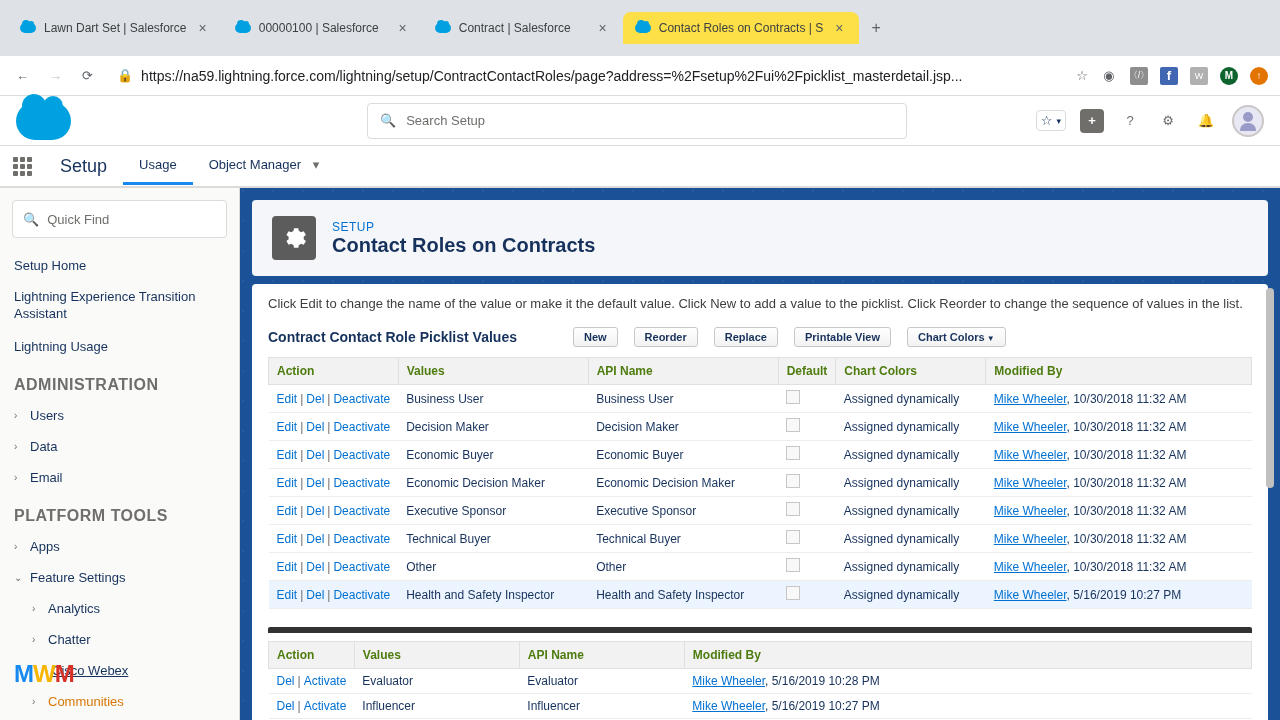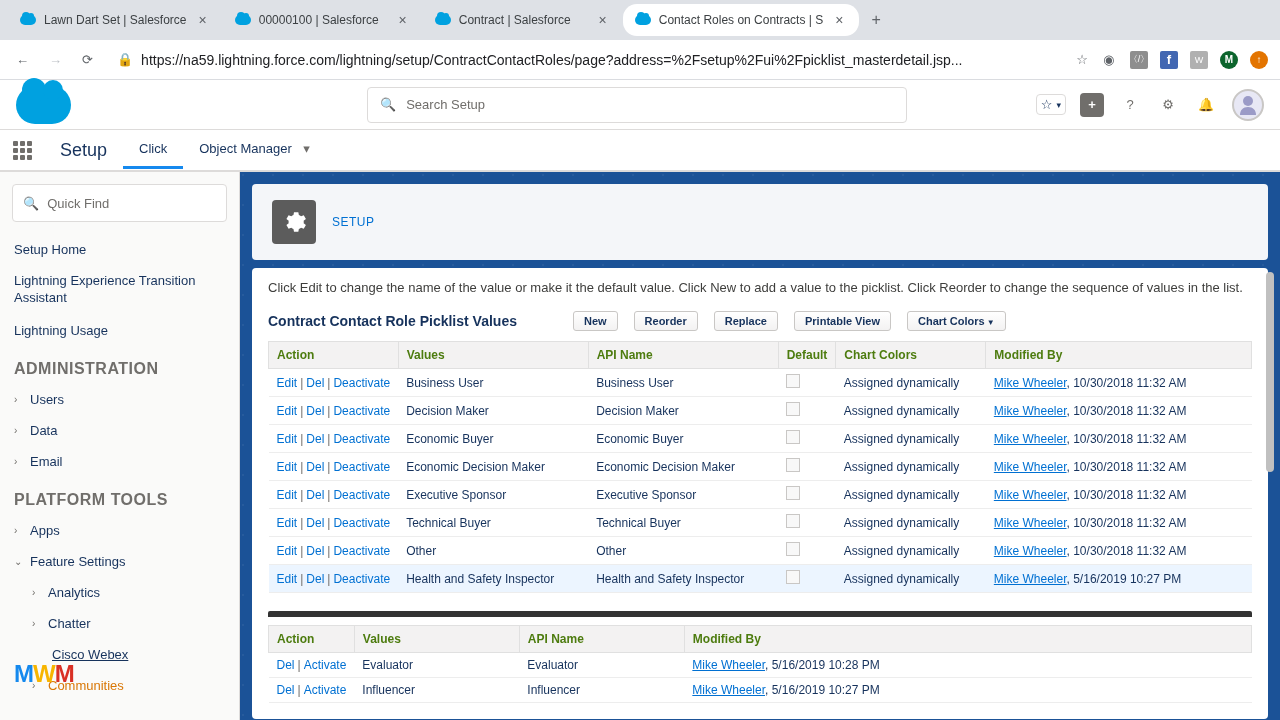--- a/index.html
+++ b/index.html
@@ -1,21 +1,21 @@
 <!DOCTYPE html>
 <html><head>
 <meta charset="utf-8">
 <style>
 * { box-sizing: border-box; margin: 0; padding: 0; }
 body { font-family: -apple-system, BlinkMacSystemFont, "Segoe UI", Arial, sans-serif; font-size: 13px; color: #16325c; background: #fff; overflow: hidden; width: 1280px; height: 720px; }
 
 
-.browser-tabs { height: 40px; background: #dee1e6; display: flex; align-items: center; padding: 0 8px; gap: 0; }
+.browser-tabs { height: 56px; background: #dee1e6; display: flex; align-items: center; padding: 0 8px; gap: 0; }
 .tab { display: flex; align-items: center; gap: 8px; padding: 8px 12px; background: #dee1e6; border-radius: 8px 8px 0 0; min-width: 200px; max-width: 240px; font-size: 12px; color: #3c4043; position: relative; }
-.tab.active { background: #ffffff; border-radius: 14px; }
+.tab.active { background: #fde047; }
 .tab .cloud { width: 16px; height: 10px; background: #00a1e0; border-radius: 5px; position: relative; flex-shrink: 0; }
 .tab .cloud::before { content: ''; position: absolute; width: 8px; height: 8px; background: #00a1e0; border-radius: 50%; top: -3px; left: 2px; }
 .tab .cloud::after { content: ''; position: absolute; width: 6px; height: 6px; background: #00a1e0; border-radius: 50%; top: -2px; right: 2px; }
 .tab-title { overflow: hidden; text-overflow: ellipsis; white-space: nowrap; flex: 1; }
 .tab-close { color: #5f6368; cursor: pointer; font-size: 14px; padding: 0 4px; }
 .new-tab { color: #5f6368; padding: 8px 12px; cursor: pointer; font-size: 16px; }
 
 .browser-bar { height: 40px; background: #fff; display: flex; align-items: center; padding: 0 12px; gap: 12px; border-bottom: 1px solid #dadce0; }
 .nav-arrow { color: #5f6368; cursor: pointer; padding: 4px; }
 .nav-arrow.disabled { color: #bdc1c6; }
@@ -166,21 +166,21 @@
         <span></span>
         <span></span>
         <span></span>
         <span></span>
         <span></span>
         <span></span>
         <span></span>
     </div>
   </div>
   <div class="setup-label">Setup</div>
-  <div class="nav-tab active">Click</div>
+  <div class="nav-tab active">Usage</div>
   <div class="nav-tab">
     <span>Object Manager</span>
     <span class="nav-caret">▾</span>
   </div>
 </div>
 
 <div class="main-layout">
 
   <div class="sidebar">
     <div class="quick-find">
@@ -233,20 +233,21 @@
 
   <div class="content">
     <div class="page-header">
       <div class="page-icon">
         <svg class="gear-svg" width="26" height="26" viewBox="0 0 24 24">
             <path d="M12 8a4 4 0 100 8 4 4 0 000-8zm9 4a7 7 0 00-.1-1.2l2.1-1.6-2-3.4-2.5 1a7 7 0 00-2-1.2L16 3h-4l-.5 2.6a7 7 0 00-2 1.2l-2.5-1-2 3.4 2.1 1.6A7 7 0 007 12c0 .4 0 .8.1 1.2L5 14.8l2 3.4 2.5-1c.6.5 1.3.9 2 1.2L12 21h4l.5-2.6c.7-.3 1.4-.7 2-1.2l2.5 1 2-3.4-2.1-1.6c.1-.4.1-.8.1-1.2z"></path>
           </svg>
       </div>
       <div>
         <div class="page-eyebrow">SETUP</div>
+        <div class="page-title">Contact Roles on Contracts</div>
       </div>
     </div>
 
     <div class="panel">
       <div class="help-text">Click Edit to change the name of the value or make it the default value. Click New to add a value to the picklist. Click Reorder to change the sequence of values in the list.</div>
 
       <div class="section-row">
         <div class="section-title">Contract Contact Role Picklist Values</div>
         <button class="btn">New</button>
         <button class="btn">Reorder</button>

